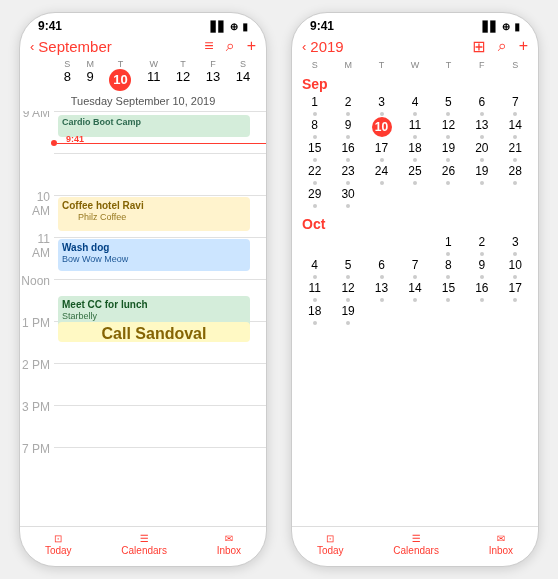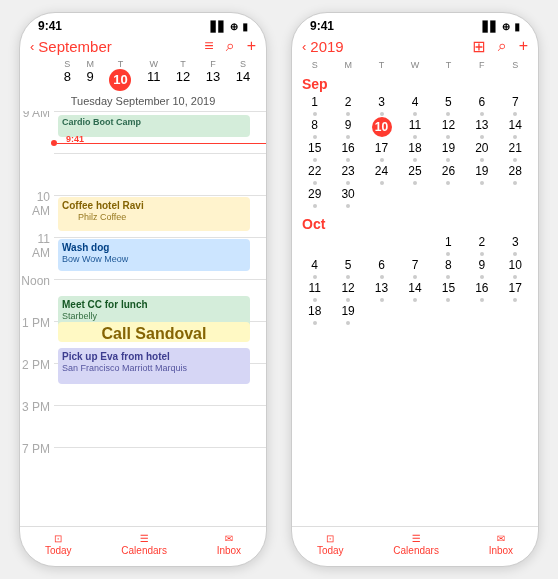--- a/index.html
+++ b/index.html
@@ -397,24 +397,20 @@
 
           <div class="event-block" style="top:170px; height:34px; background:#d4edda; left:38px;margin-top:15px;">
             <div class="event-title" style="color:#155724; font-size:10px;">Meet CC for lunch</div>
             <div class="event-sub" style="color:#155724;">Starbelly</div>
           </div>
 
           <div class="event-block" style="top:211px; height:20px; background:#fff9c4; left:38px;">
             <div class="event-title" style="color:#856404; font-size:16px;text-align:center;">Call Sandoval</div>
           </div>
 
-          <div class="event-block" style="top:237px; height:36px; background:#d6d6f5; left:38px;">
-            <div class="event-title" style="color:#3d3d8f; font-size:10px;">Pick up Eva from hotel</div>
-            <div class="event-sub" style="color:#3d3d8f;">San Francisco Marriott Marquis</div>
-          </div>
         </div>
       </div>
     </div>
 
     <div class="tab-bar">
       <div class="tab-item">
         <span>⊡</span>
         <span>Today</span>
       </div>
       <div class="tab-item">

